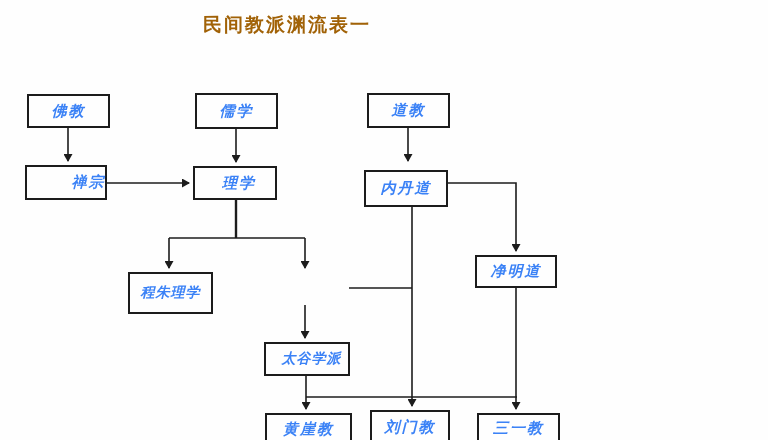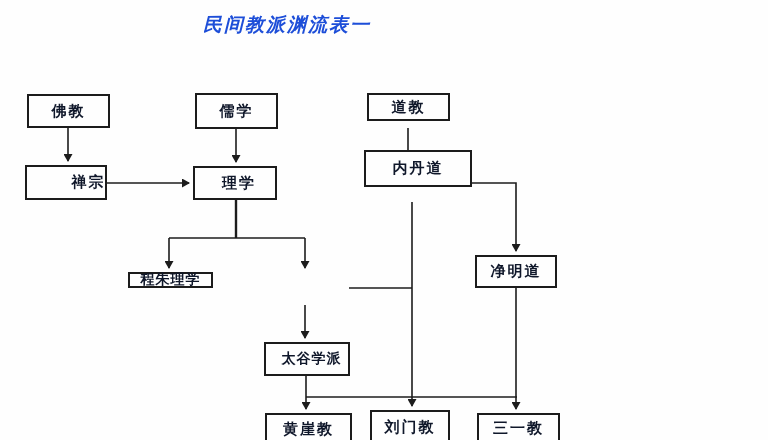--- a/index.html
+++ b/index.html
@@ -14,51 +14,51 @@
     width: 768px; height: 440px;
     background: #fefefe;
   }
   .title {
     position: absolute;
     left: 203px; top: 12px;
     width: 200px;
     font-size: 19px;
     font-weight: bold;
     letter-spacing: 2px;
-    color: #1d4ed8;
+    color: #a16207;
     white-space: nowrap;
-    font-style: italic;
   }
   svg.wires {
     position: absolute;
     left: 0; top: 0;
     width: 768px; height: 440px;
   }
   .node {
     position: absolute;
     box-sizing: border-box;
     border: 2px solid #1c1c1c;
     background: #fefefe;
     display: flex;
     align-items: center;
     justify-content: center;
     font-size: 15px;
     font-weight: bold;
     letter-spacing: 2px;
-    color: #0f172a;
+    color: #3b82f6;
     white-space: nowrap;
+    font-style: italic;
   }
   
   .n-fojiao      { left: 27px;  top: 94px;  width: 83px; height: 34px; }
   .n-ruxue       { left: 195px; top: 93px;  width: 83px; height: 36px; }
-  .n-daojiao     { left: 367px; top: 93px;  width: 83px; height: 28px; }
+  .n-daojiao     { left: 367px; top: 93px;  width: 83px; height: 35px; }
   .n-chanzong    { left: 25px;  top: 165px; width: 82px; height: 35px; padding-left: 45px; }
   .n-lixue       { left: 193px; top: 166px; width: 84px; height: 34px; padding-left: 8px; }
-  .n-neidandao   { left: 364px; top: 150px; width: 108px; height: 37px; }
-  .n-chengzhu    { left: 128px; top: 272px; width: 85px; height: 16px; font-size: 14px; letter-spacing: 1px; }
+  .n-neidandao   { left: 364px; top: 170px; width: 84px; height: 37px; }
+  .n-chengzhu    { left: 128px; top: 272px; width: 85px; height: 42px; font-size: 14px; letter-spacing: 1px; }
   .n-luwang      { left: 262px; top: 272px; width: 87px; height: 33px; font-size: 14px; letter-spacing: 1px; }
   .n-jingmingdao { left: 475px; top: 255px; width: 82px; height: 33px; text-align: center; }
   .n-taigu       { left: 264px; top: 342px; width: 86px; height: 34px; font-size: 14px; letter-spacing: 1px; padding-left: 9px; }
   .n-huangya     { left: 265px; top: 413px; width: 87px; height: 32px; }
   .n-liumen      { left: 370px; top: 410px; width: 80px; height: 34px; }
   .n-sanyi       { left: 477px; top: 413px; width: 83px; height: 31px; }
 </style>
 </head>
 <body>
 

